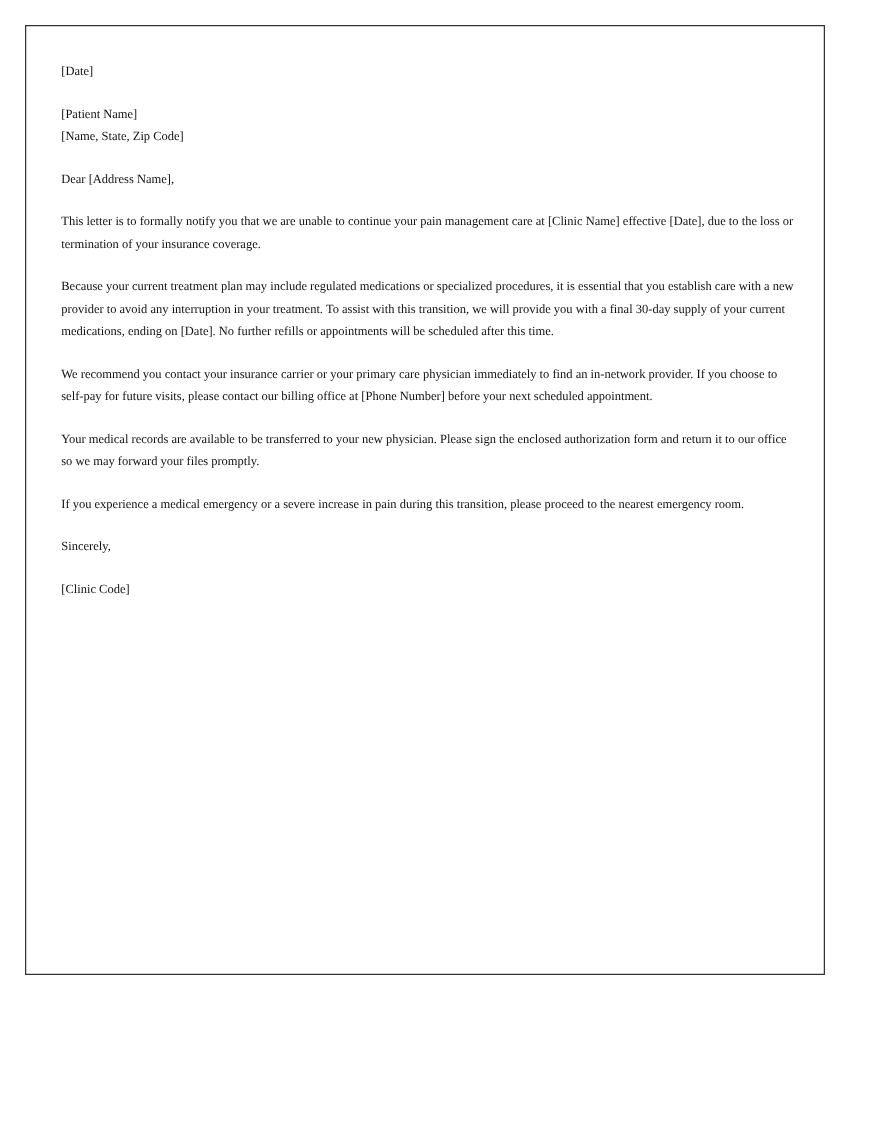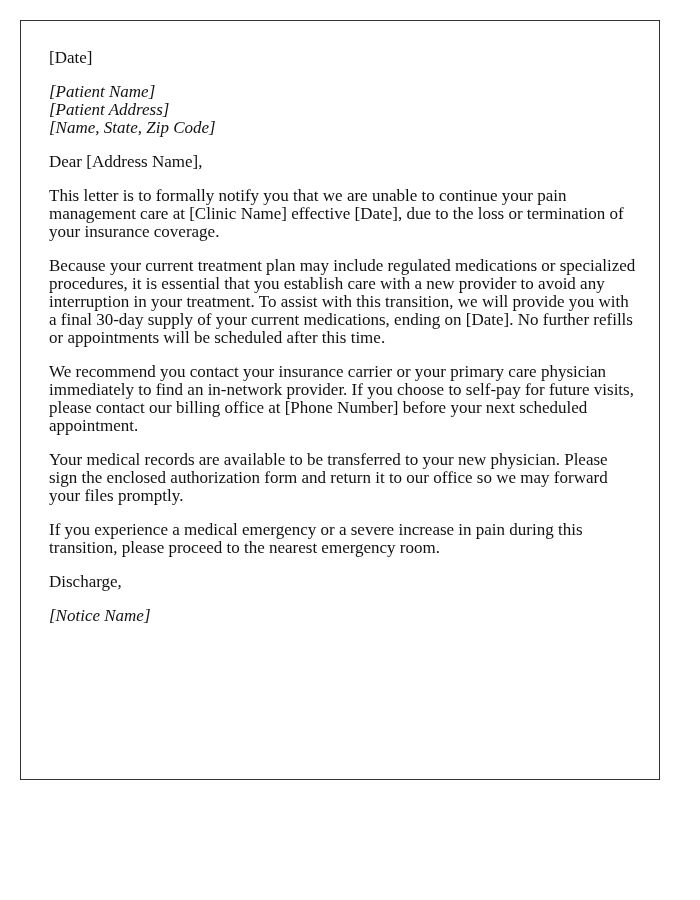--- a/index.html
+++ b/index.html
@@ -10,48 +10,47 @@
       width: 640px; height: 760px;
       border: 1px solid #333333;
       box-sizing: border-box;
       background: #ffffff;
     }
     .content {
       position: absolute;
       left: 28px; top: 28px;
       width: 590px;
       font-family: "Liberation Serif", "DejaVu Serif", serif;
-      font-size: 17px;
+      font-size: 10px;
       line-height: 18px;
       color: #111111;
     }
     .content p { margin: 0 0 16px 0; }
-    .block-line { display: block; font-style: italic; }
+    .block-line { display: block; }
   </style>
 </head>
 <body>
 
 <div class="page">
   <div class="content">
     <p>[Date]</p>
 
     <p>
       <span class="block-line">[Patient Name]</span>
-      <span class="block-line">[Patient Address]</span>
       <span class="block-line">[Name, State, Zip Code]</span>
     </p>
 
 
     <p>Dear [Address Name],</p>
 
     <p>This letter is to formally notify you that we are unable to continue your pain management care at [Clinic Name] effective [Date], due to the loss or termination of your insurance coverage.</p>
     <p>Because your current treatment plan may include regulated medications or specialized procedures, it is essential that you establish care with a new provider to avoid any interruption in your treatment. To assist with this transition, we will provide you with a final 30-day supply of your current medications, ending on [Date]. No further refills or appointments will be scheduled after this time.</p>
     <p>We recommend you contact your insurance carrier or your primary care physician immediately to find an in-network provider. If you choose to self-pay for future visits, please contact our billing office at [Phone Number] before your next scheduled appointment.</p>
     <p>Your medical records are available to be transferred to your new physician. Please sign the enclosed authorization form and return it to our office so we may forward your files promptly.</p>
     <p>If you experience a medical emergency or a severe increase in pain during this transition, please proceed to the nearest emergency room.</p>
 
-    <p>Discharge,</p>
+    <p>Sincerely,</p>
 
     <p>
-      <span class="block-line">[Notice Name]</span>
+      <span class="block-line">[Clinic Code]</span>
     </p>
   </div>
 </div>
 
 </body></html>

